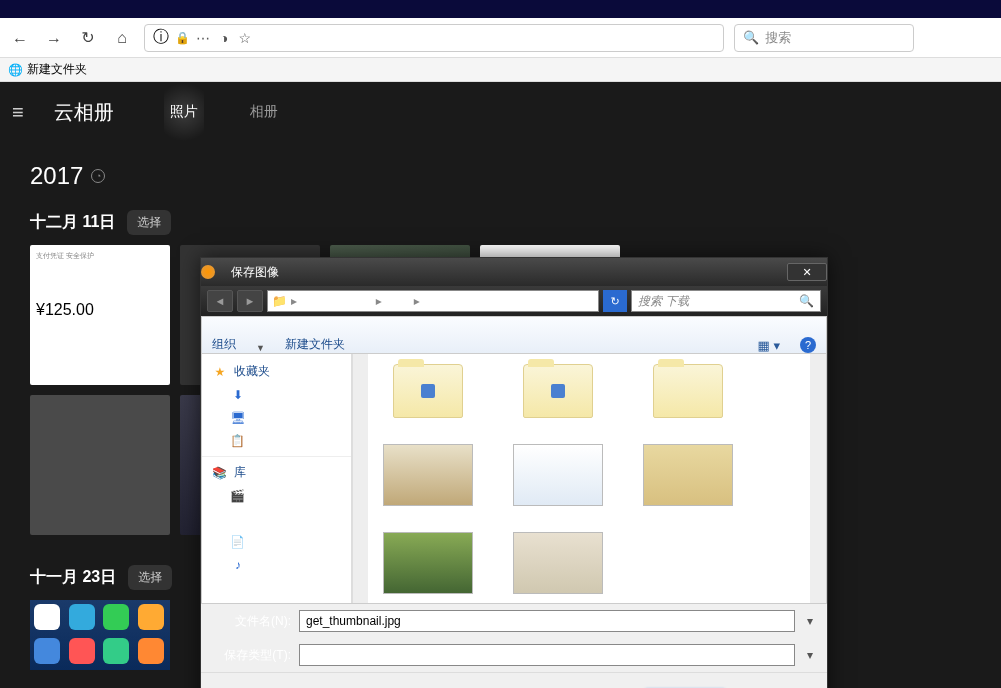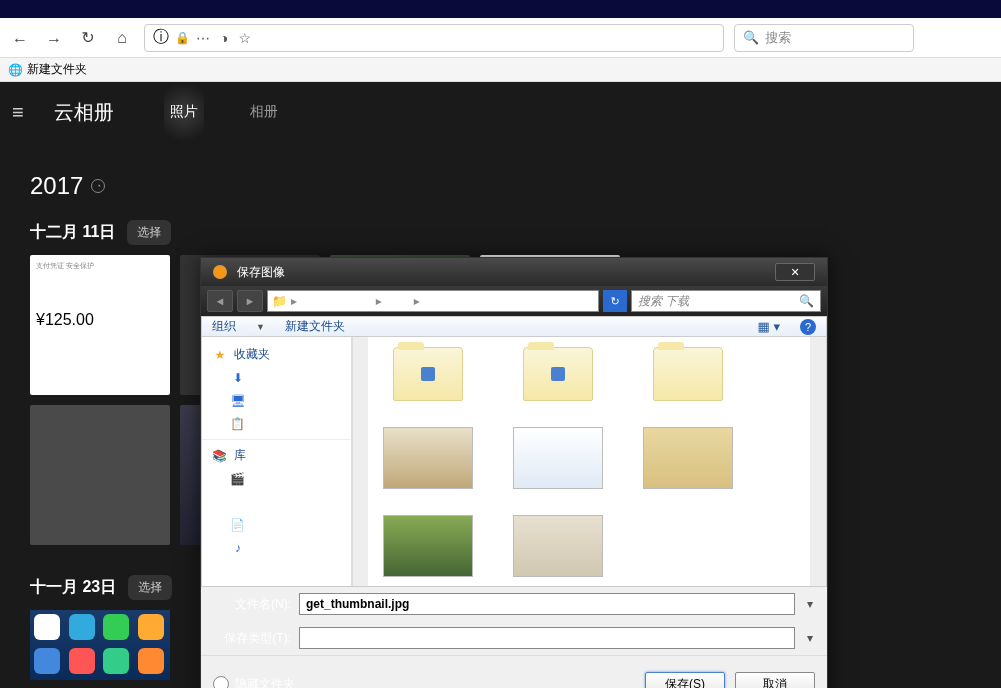--- a/index.html
+++ b/index.html
@@ -22,47 +22,47 @@
 .top-bar { height: 60px; display: flex; align-items: center; padding: 0 12px; gap: 30px; }
 .menu-icon { font-size: 20px; color: #ccc; }
 .logo { font-size: 20px; color: #fff; }
 .tabs { display: flex; gap: 40px; margin-left: 20px; }
 .tab { font-size: 14px; color: #999; padding: 35px 6px; }
 .tab.active { color: #fff; background: radial-gradient(circle, rgba(255,255,255,0.15), transparent 60%); }
 .right-links { margin-left: auto; display: flex; gap: 20px; font-size: 12px; color: #ccc; align-items: center; }
 .new-badge { background: #d00; color: #fff; font-size: 9px; padding: 1px 4px; border-radius: 6px; position: relative; top: -10px; left: -16px; }
 
 .content { padding: 0 30px; }
-.year { font-size: 24px; margin-top: 30px; display: flex; align-items: center; gap: 8px; }
+.year { font-size: 24px; margin-top: 20px; display: flex; align-items: center; gap: 8px; }
 .year .clock { color: #888; font-size: 14px; border: 1px solid #888; border-radius: 50%; width: 14px; height: 14px; display: inline-flex; align-items: center; justify-content: center; font-size: 9px; }
 .date-row { display: flex; align-items: center; gap: 12px; margin: 20px 0 10px; }
 .date { font-size: 16px; font-weight: bold; }
 .select-btn { background: #333; color: #ccc; border: none; padding: 4px 10px; font-size: 12px; border-radius: 6px; }
 .thumbs { display: flex; gap: 10px; flex-wrap: wrap; }
 .thumb { width: 140px; height: 140px; background: #444; border-radius: 2px; font-size: 9px; color: #333; overflow: hidden; }
 .thumb.white { background: #ffffff; padding: 6px; }
 .thumb.gradient { background: linear-gradient(160deg, #4a5a4a, #2a3a2a); }
 .thumb.dark { background: linear-gradient(160deg, #3a3a4a, #1a1a2a); }
 .thumb .price { font-size: 16px; color: #000; margin-top: 40px; }
 .icon-grid { width: 140px; height: 70px; background: linear-gradient(#1a3a6a,#0a2a5a); display: grid; grid-template-columns: repeat(4, 1fr); gap: 6px; padding: 4px; }
 .app-icon { width: 26px; height: 26px; border-radius: 6px; }
 
 
 .dialog { position: absolute; top: 175px; left: 200px; width: 628px; height: 470px; background: #f0f0f0; border: 1px solid #333; box-shadow: 0 0 20px rgba(0,0,0,0.6); }
-.title-bar { height: 28px; background: linear-gradient(#4a4a4a, #2a2a2a); display: flex; align-items: center; padding: 0 12px; gap: 10px; color: #fff; font-size: 12px; }
+.title-bar { height: 28px; background: linear-gradient(#4a4a4a, #2a2a2a); display: flex; align-items: center; padding: 0 0; gap: 16px; color: #fff; font-size: 12px; }
 .ff-icon { width: 14px; height: 14px; background: radial-gradient(circle, #ff9500, #d94); border-radius: 50%; }
 .close-btn { margin-left: auto; background: #333; border: 1px solid #666; width: 40px; height: 18px; display: flex; align-items: center; justify-content: center; color: #fff; font-size: 11px; border-radius: 2px; }
 .nav-row { height: 30px; background: linear-gradient(#3a3a3a, #222); display: flex; align-items: center; padding: 0 6px; gap: 4px; }
 .nav-arrow { width: 26px; height: 22px; background: #444; border: 1px solid #555; border-radius: 2px; display: flex; align-items: center; justify-content: center; color: #999; font-size: 11px; }
 .breadcrumb { flex: 1; height: 22px; background: #fff; border: 1px solid #888; display: flex; align-items: center; font-size: 12px; padding: 0 4px; gap: 4px; }
 .bc-sep { color: #888; }
 .refresh-btn { width: 24px; height: 22px; background: #2a6ad0; display: flex; align-items: center; justify-content: center; color: #fff; font-size: 11px; }
 .search-inline { width: 190px; height: 22px; background: #fff; border: 1px solid #888; display: flex; align-items: center; padding: 0 6px; font-size: 12px; color: #888; gap: 4px; font-style: italic; }
 .search-inline .mag { margin-left: auto; color: #2a6ad0; font-style: normal; }
-.toolbar { height: 21px; background: linear-gradient(#fafcff, #e8eff8); border: 1px solid #ccc; display: flex; align-items: center; padding: 0 10px; gap: 20px; font-size: 12px; color: #1a4a8a; }
+.toolbar { height: 38px; background: linear-gradient(#fafcff, #e8eff8); border: 1px solid #ccc; display: flex; align-items: flex-end; padding: 0 10px; gap: 20px; font-size: 12px; color: #1a4a8a; }
 .tb-spacer { flex: 1; }
 .tb-icon { color: #2a5a9a; font-size: 13px; }
 .help-icon { width: 16px; height: 16px; background: #2a6ad0; color: #fff; border-radius: 50%; display: flex; align-items: center; justify-content: center; font-size: 11px; }
 
 .body-row { display: flex; height: 250px; background: #fff; border: 1px solid #ccc; border-top: none; }
 .sidebar { width: 150px; border-right: 1px solid #ddd; padding: 6px 0; font-size: 12px; overflow: hidden; }
 .sb-item { display: flex; align-items: center; gap: 6px; padding: 3px 10px; }
 .sb-item.fav .star { color: #f5a623; }
 .sb-item.header { color: #1a4a8a; }
 .sb-sub { padding-left: 28px; }
@@ -78,21 +78,21 @@
 .img-icon { width: 90px; height: 62px; margin: 0 auto 4px; border: 1px solid #bbb; background: #ddd; }
 .img-icon.box { background: linear-gradient(#e8e0c8, #c0a878); }
 .img-icon.people { background: linear-gradient(#fff, #e0eaf5); }
 .img-icon.gold { background: linear-gradient(#e8d8a0, #d8c080); }
 .img-icon.food { background: linear-gradient(#8a5, #463); }
 .img-icon.ink { background: linear-gradient(#e8e0d0, #d0c8b0); }
 .fscroll { position: absolute; right: 0; top: 0; bottom: 0; width: 16px; background: #eee; }
 
 .form-row { display: flex; align-items: center; padding: 6px 10px; gap: 8px; font-size: 12px; }
 .form-label { width: 80px; text-align: right; }
-.form-input { flex: 1; height: 22px; border: 1px solid #888; padding: 0 6px; background: #fff; font-size: 12px; font-weight: bold; }
+.form-input { flex: 1; height: 22px; border: 1px solid #888; padding: 0 6px; background: #fff; font-size: 12px; }
 .form-dd { width: 14px; text-align: center; color: #555; }
 
 .button-row { display: flex; align-items: center; padding: 16px 12px; gap: 10px; background: #f0f0f0; border-top: 1px solid #ddd; }
 .fold-btn { display: flex; align-items: center; gap: 6px; font-size: 12px; }
 .fold-circle { width: 16px; height: 16px; border: 1px solid #888; border-radius: 50%; display: flex; align-items: center; justify-content: center; font-size: 9px; background: #fff; }
 .spacer { flex: 1; }
 .btn { width: 80px; height: 24px; border: 1px solid #888; background: linear-gradient(#fff,#e8e8e8); font-size: 12px; border-radius: 2px; }
 .btn.primary { border: 1px solid #4a80d0; box-shadow: 0 0 3px #6a9ae0; }
 </style>
 </head>

